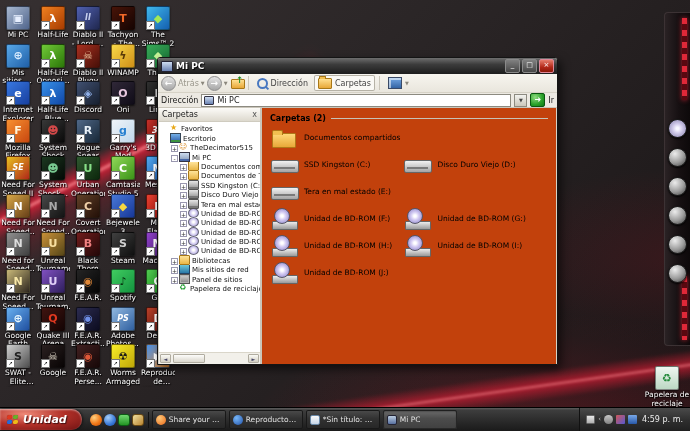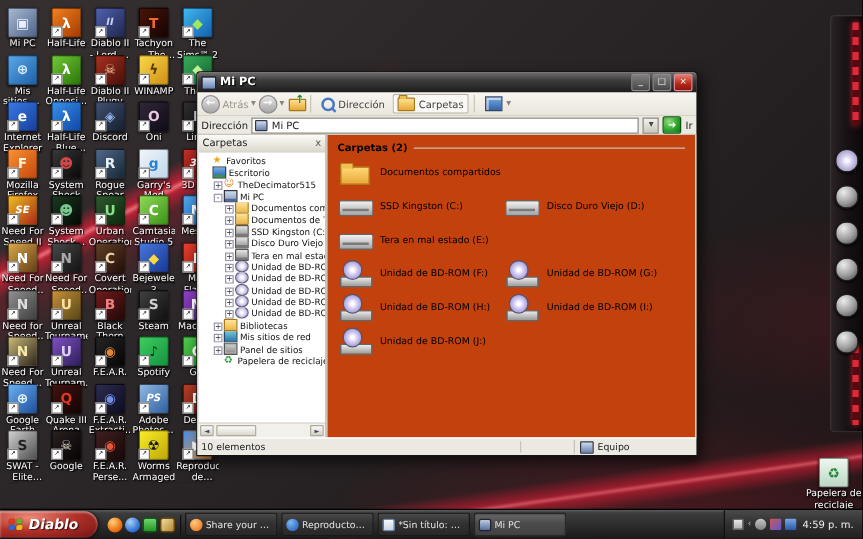--- a/index.html
+++ b/index.html
@@ -741,39 +741,31 @@
                 <span class="tile-label">Unidad de BD-ROM (I:)</span>
               </div>
               <div class="tile">
                 <span class="cicon cicon-bdrom"></span>
                 <span class="tile-label">Unidad de BD-ROM (J:)</span>
               </div>
             </div>
           </div>
         </div>
     </div>
-    <div class="statusbar">
-      <span class="sb-left">10 elementos</span>
-      <span class="sb-mid"></span>
-      <span class="sb-right">
-        <span class="sb-pc"></span>
-        <span>Equipo</span>
-      </span>
-    </div>
   </div>
 
   <div id="taskbar">
     <div id="startbtn">
       <span class="flag">
         <span style="background:#e03820"></span>
           <span style="background:#68b028"></span>
         <span style="background:#2868d8"></span>
           <span style="background:#f0b818"></span>
       </span>
-      <span class="slabel">Diablo</span>
+      <span class="slabel">Unidad</span>
     </div>
     <div id="quicklaunch">
         <span class="ql ql-firefox"></span>
         <span class="ql ql-browser"></span>
         <span class="ql ql-app"></span>
         <span class="ql ql-editor"></span>
       </div>
     <div id="taskbuttons">
         <div class="tbtn">
           <span class="tbicon tbicon-firefox"></span>

